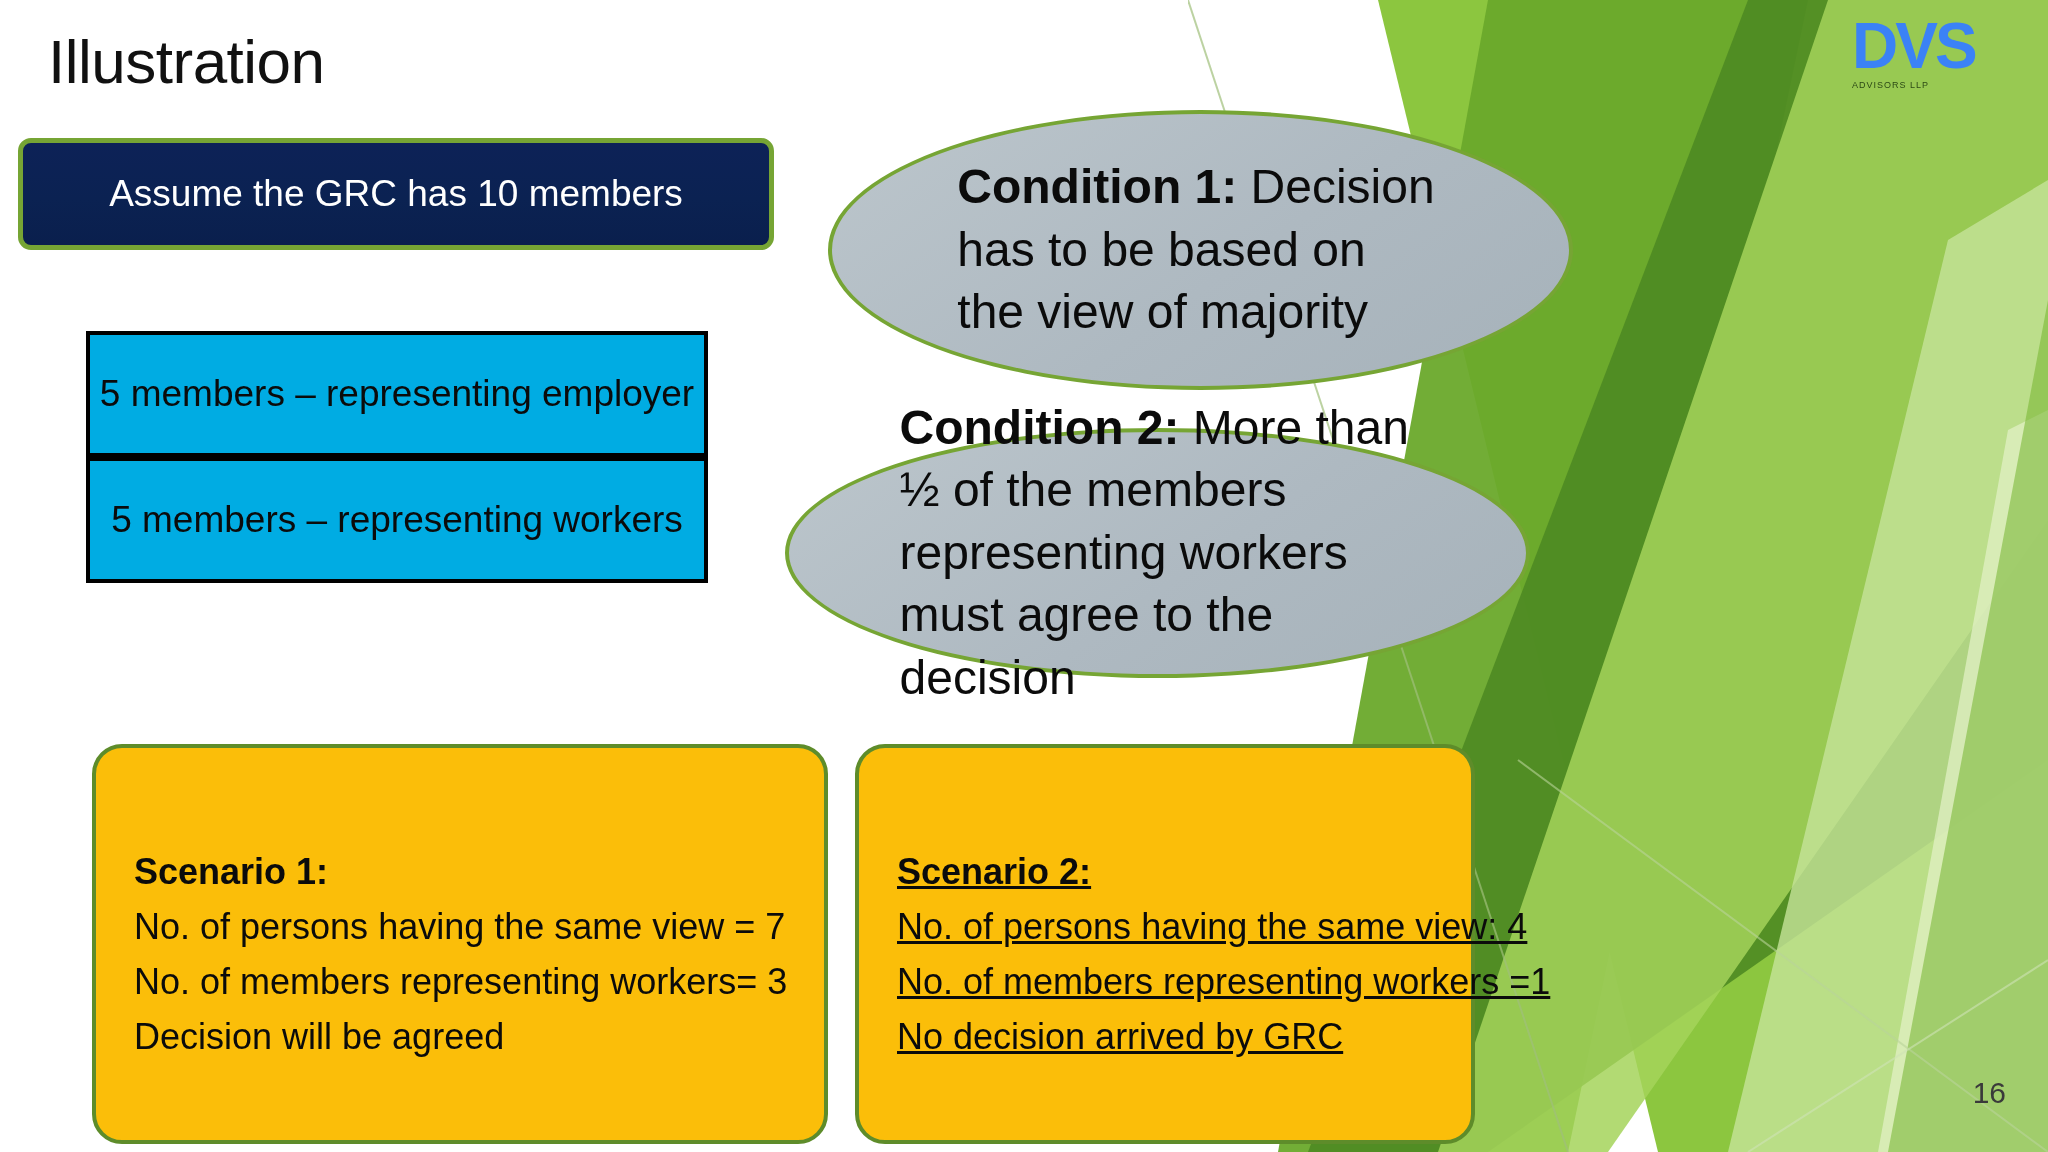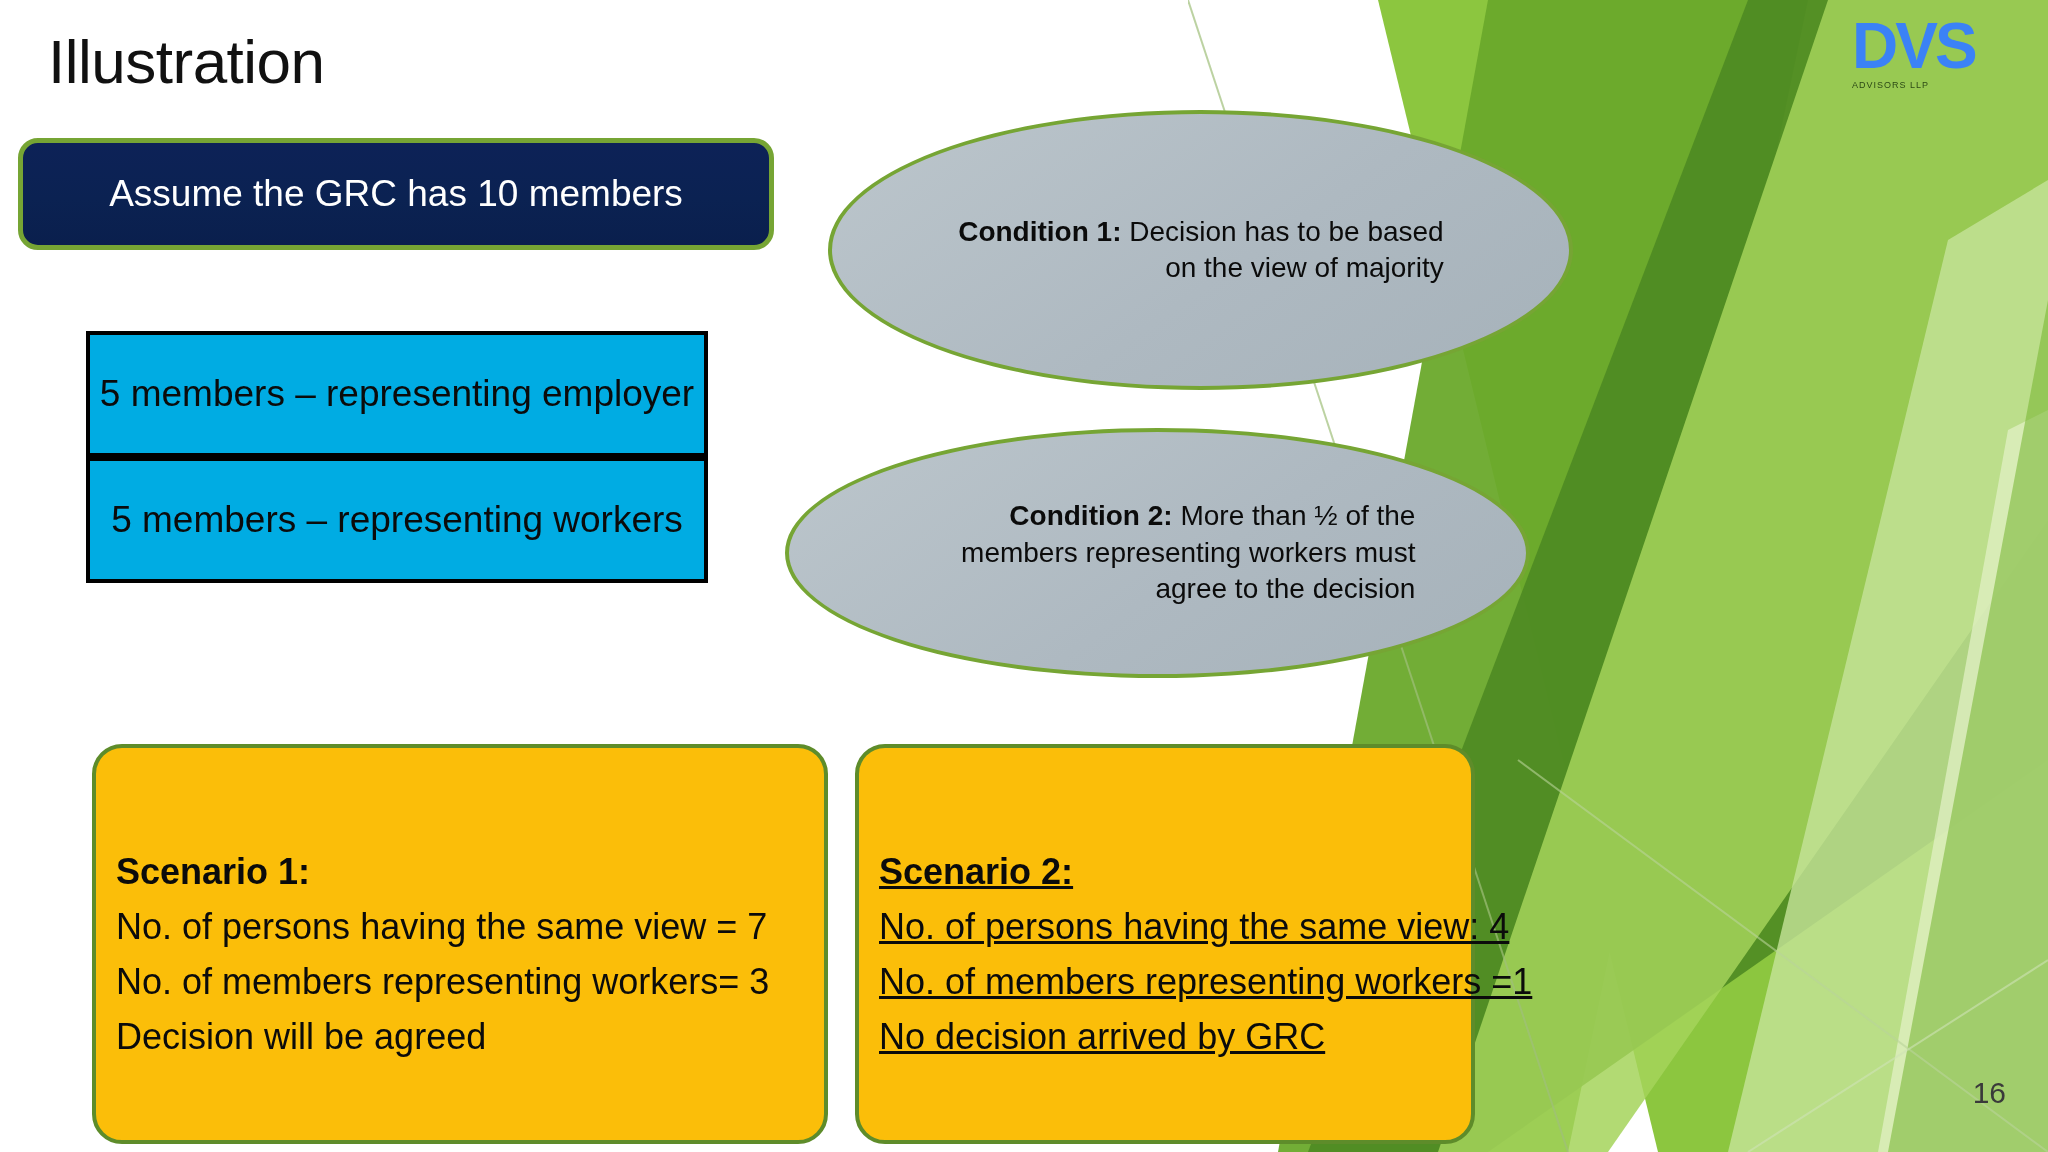--- a/index.html
+++ b/index.html
@@ -46,21 +46,21 @@
 
   
   #navy-box {
     position: absolute;
     left: 18px;
     top: 138px;
     width: 756px;
     height: 112px;
     background: linear-gradient(180deg, #0d2257 0%, #0b2252 55%, #0a1f4d 100%);
     border: 5px solid #76a534;
-    border-radius: 20px;
+    border-radius: 13px;
     box-sizing: border-box;
     display: flex;
     align-items: center;
     justify-content: center;
     color: #ffffff;
     font-size: 37px;
   }
 
   
   .blue-box {
@@ -84,43 +84,43 @@
   
   .ellipse {
     position: absolute;
     background: linear-gradient(145deg, #bcc6cc 0%, #aeb9c1 55%, #a6b2ba 100%);
     border: 4px solid #76a534;
     border-radius: 50%;
     box-sizing: border-box;
     display: flex;
     align-items: center;
     justify-content: center;
-    text-align: right;
+    text-align: left;
     color: #0b0b0b;
-    font-size: 28px;
+    font-size: 48px;
     line-height: 1.30;
   }
   .ellipse .inner { width: 66%; }
   #ellipse-1 { left: 828px; top: 110px; width: 745px; height: 280px; }
   #ellipse-2 { left: 785px; top: 428px; width: 745px; height: 250px; }
   #ellipse-2 .inner { width: 70%; }
 
   
   .scenario-box {
     position: absolute;
     top: 744px;
     height: 400px;
     background: #FBBE09;
     border: 4px solid #5e8c2a;
     border-radius: 30px;
     box-sizing: border-box;
     color: #0b0b0b;
     font-size: 36px;
     line-height: 1.53;
-    padding: 96px 0 0 20px;
+    padding: 96px 0 0 38px;
   }
   #scenario-box-1 { left: 92px; width: 736px; }
   #scenario-box-2 { left: 855px; width: 620px; text-decoration: underline; }
   .scenario-head { font-weight: bold; }
   .scenario-line { white-space: nowrap; }
 
   
   #logo {
     position: absolute;
     right: 26px;

